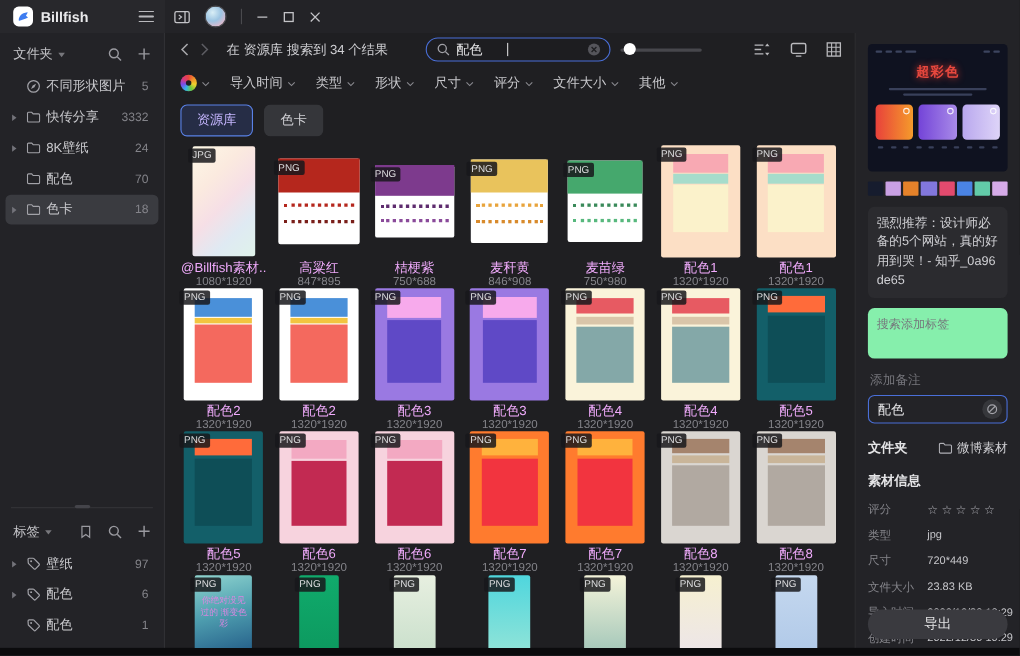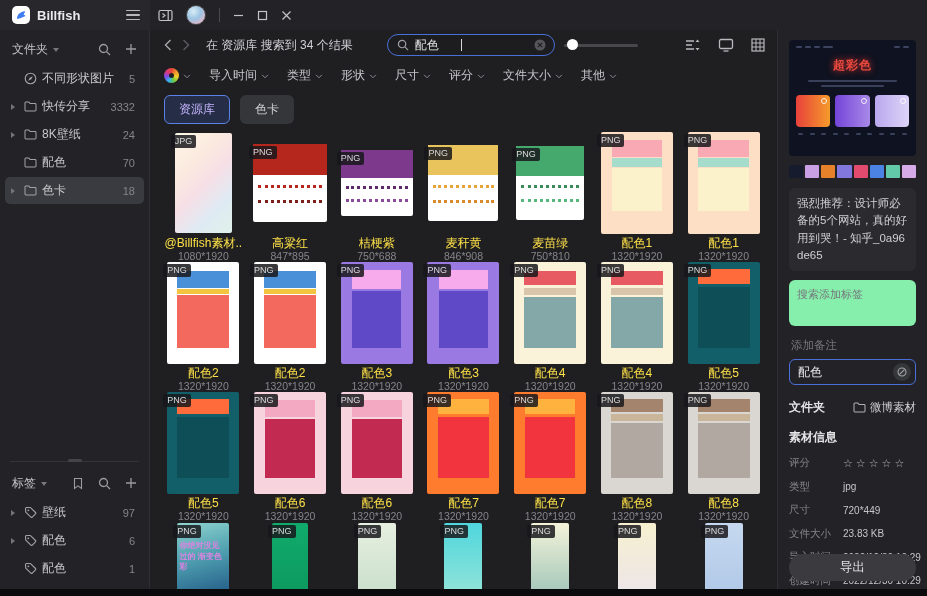--- a/index.html
+++ b/index.html
@@ -62,22 +62,22 @@
   .vbtn{font-size:12px;padding:5px 14px;border-radius:6px;background:#35363a;color:#d0d0d4;border:1px solid transparent;cursor:default}
   .vbtn.active{background:rgba(62,96,200,0.22);border-color:#5a82e8;color:#c4b5fd}
   
   .grid{flex:1;display:grid;grid-template-columns:repeat(7,1fr);grid-auto-rows:130px;padding:4px 10px 0;overflow:hidden;align-content:start}
   .card{display:flex;flex-direction:column;align-items:center}
   .thumb-wrap{height:103px;display:flex;align-items:center;justify-content:center;width:100%}
   .thumb{position:relative;border-radius:2px;flex:0 0 auto}
   .badge{position:absolute;top:2px;left:-4px;background:rgba(24,24,27,0.85);color:#dadadc;font-size:9px;line-height:1;padding:2px 4px;border-radius:2px;z-index:2}
   .layer{position:absolute}
   .dotrow{position:absolute;left:7%;width:86%;border-top:3px dotted}
-  .tlayer{position:absolute;left:4%;width:92%;text-align:left;font-weight:bold;line-height:1.35}
-  .cname{margin-top:3px;font-size:12px;line-height:13px;color:#fde047;white-space:nowrap;max-width:86px;overflow:hidden}
+  .tlayer{position:absolute;left:4%;width:92%;text-align:center;font-weight:normal;line-height:1.35}
+  .cname{margin-top:3px;font-size:12px;line-height:13px;color:#f0abfc;white-space:nowrap;max-width:86px;overflow:hidden}
   .cdims{margin-top:1px;font-size:10.5px;line-height:11px;color:#84848a}
   
   .inspector{width:149px;background:#232327;padding:10px 11px 8px;display:flex;flex-direction:column;overflow:hidden;flex:0 0 auto}
   .preview{height:116px;border-radius:4px;background:#0f1220;position:relative;padding:6px 7px;margin-bottom:9px;flex:0 0 auto}
   .pv-topbar{display:flex;justify-content:space-between}
   .pv-topbar .g{display:flex;gap:3px}
   .pv-topbar i{display:block;width:6px;height:2px;background:#3c445e;border-radius:1px}
   .pv-title{color:#e8483e;text-align:center;font-size:12px;font-weight:bold;margin-top:9px;text-shadow:0 0 7px rgba(235,60,48,0.9);letter-spacing:1px}
   .pv-lines{display:flex;flex-direction:column;align-items:center;gap:3px;margin-top:6px}
   .pv-lines i{display:block;height:2px;background:#39405a;border-radius:1px}
@@ -487,21 +487,21 @@
           <div class="card">
             <div class="thumb-wrap">
               <div class="thumb" style="width: 68px; height: 74px; background: rgb(255, 255, 255);">
                 <div class="layer" style="left: 0%; top: 0%; width: 100%; height: 40%; background: rgb(69, 168, 109);"></div>
                 <div class="dotrow" style="top: 52%; border-top-color: rgb(58, 138, 90);"></div>
                 <div class="dotrow" style="top: 72%; border-top-color: rgb(87, 184, 125);"></div>
                 <span class="badge">PNG</span>
               </div>
             </div>
             <div class="cname">麦苗绿</div>
-            <div class="cdims">750*810</div>
+            <div class="cdims">750*980</div>
           </div>
           <div class="card">
             <div class="thumb-wrap">
               <div class="thumb" style="width: 72px; height: 102px; background: rgb(252, 223, 197);">
                 <div class="layer" style="left: 15%; top: 8%; width: 70%; height: 16%; background: rgb(248, 169, 179);"></div>
                 <div class="layer" style="left: 15%; top: 25%; width: 70%; height: 9%; background: rgb(166, 220, 203);"></div>
                 <div class="layer" style="left: 15%; top: 35%; width: 70%; height: 42%; background: rgb(251, 242, 203);"></div>
                 <span class="badge">PNG</span>
               </div>
             </div>

